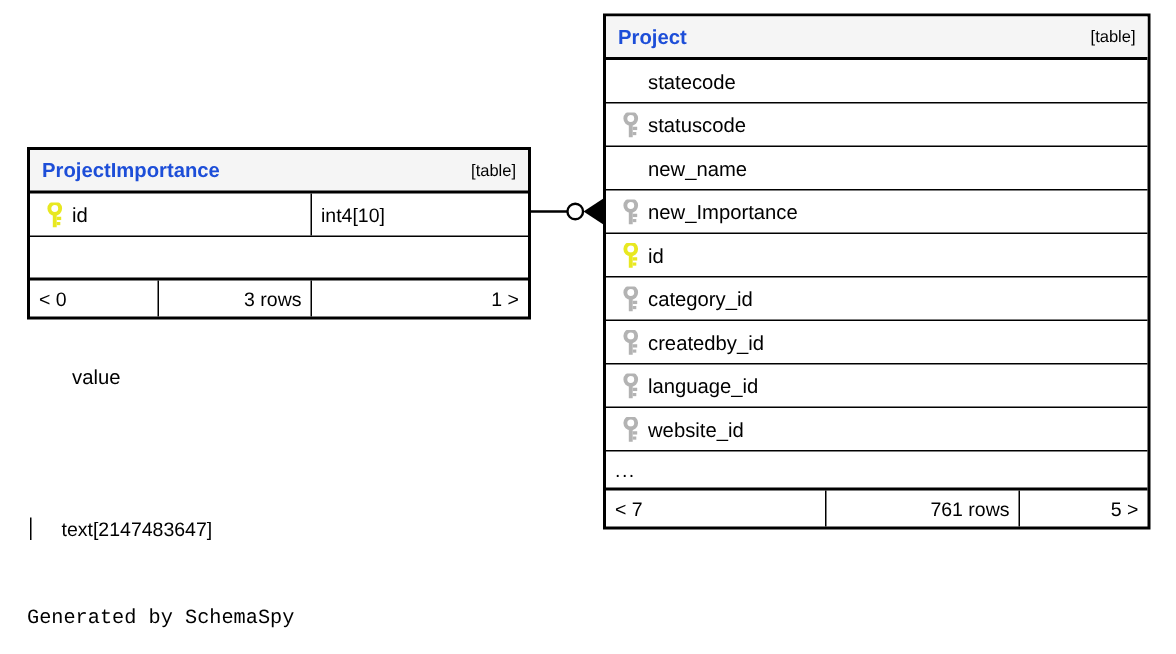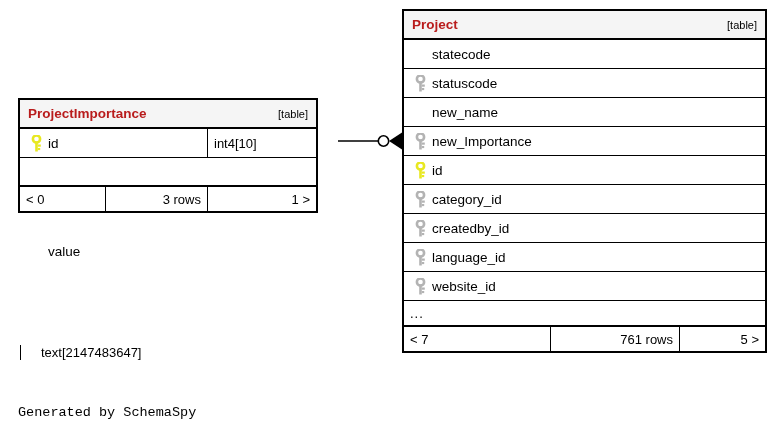--- a/index.html
+++ b/index.html
@@ -34,21 +34,21 @@
     justify-content: space-between;
     background: #f5f5f5;
     border-bottom: 2px solid #000000;
     box-sizing: border-box;
     padding: 0 8px;
     height: 29px;
   }
   .entity-title {
     font-size: 13.5px;
     font-weight: bold;
-    color: #b91c1c;
+    color: #1d4ed8;
     white-space: nowrap;
   }
   .entity-tag {
     font-size: 11px;
     color: #000000;
     white-space: nowrap;
   }
 
   
   .col-row {
@@ -154,21 +154,21 @@
 
   <svg class="connector" width="784" height="436">
 
     <line x1="338" y1="141" x2="378" y2="141" stroke="#000000" stroke-width="1.6"></line>
 
     <circle cx="383.5" cy="141" r="5.2" fill="#ffffff" stroke="#000000" stroke-width="1.6"></circle>
 
     <path d="M 402 132.5 L 389 141 L 402 149.5 Z" fill="#000000"></path>
   </svg>
 
-  <div class="entity" id="tbl-project-importance" style="left:18px; top:98px; width:300px;">
+  <div class="entity" id="tbl-project-importance" style="left:18px; top:98px; width:336px;">
 
     <div class="entity-header">
       <span class="entity-title">ProjectImportance</span>
       <span class="entity-tag">[table]</span>
     </div>
 
     <div class="col-row">
       <div class="col-name-cell" style="width:187px; flex:0 0 187px;">
         <span class="key-slot">
           <svg width="11" height="17" viewBox="0 0 11 17">

